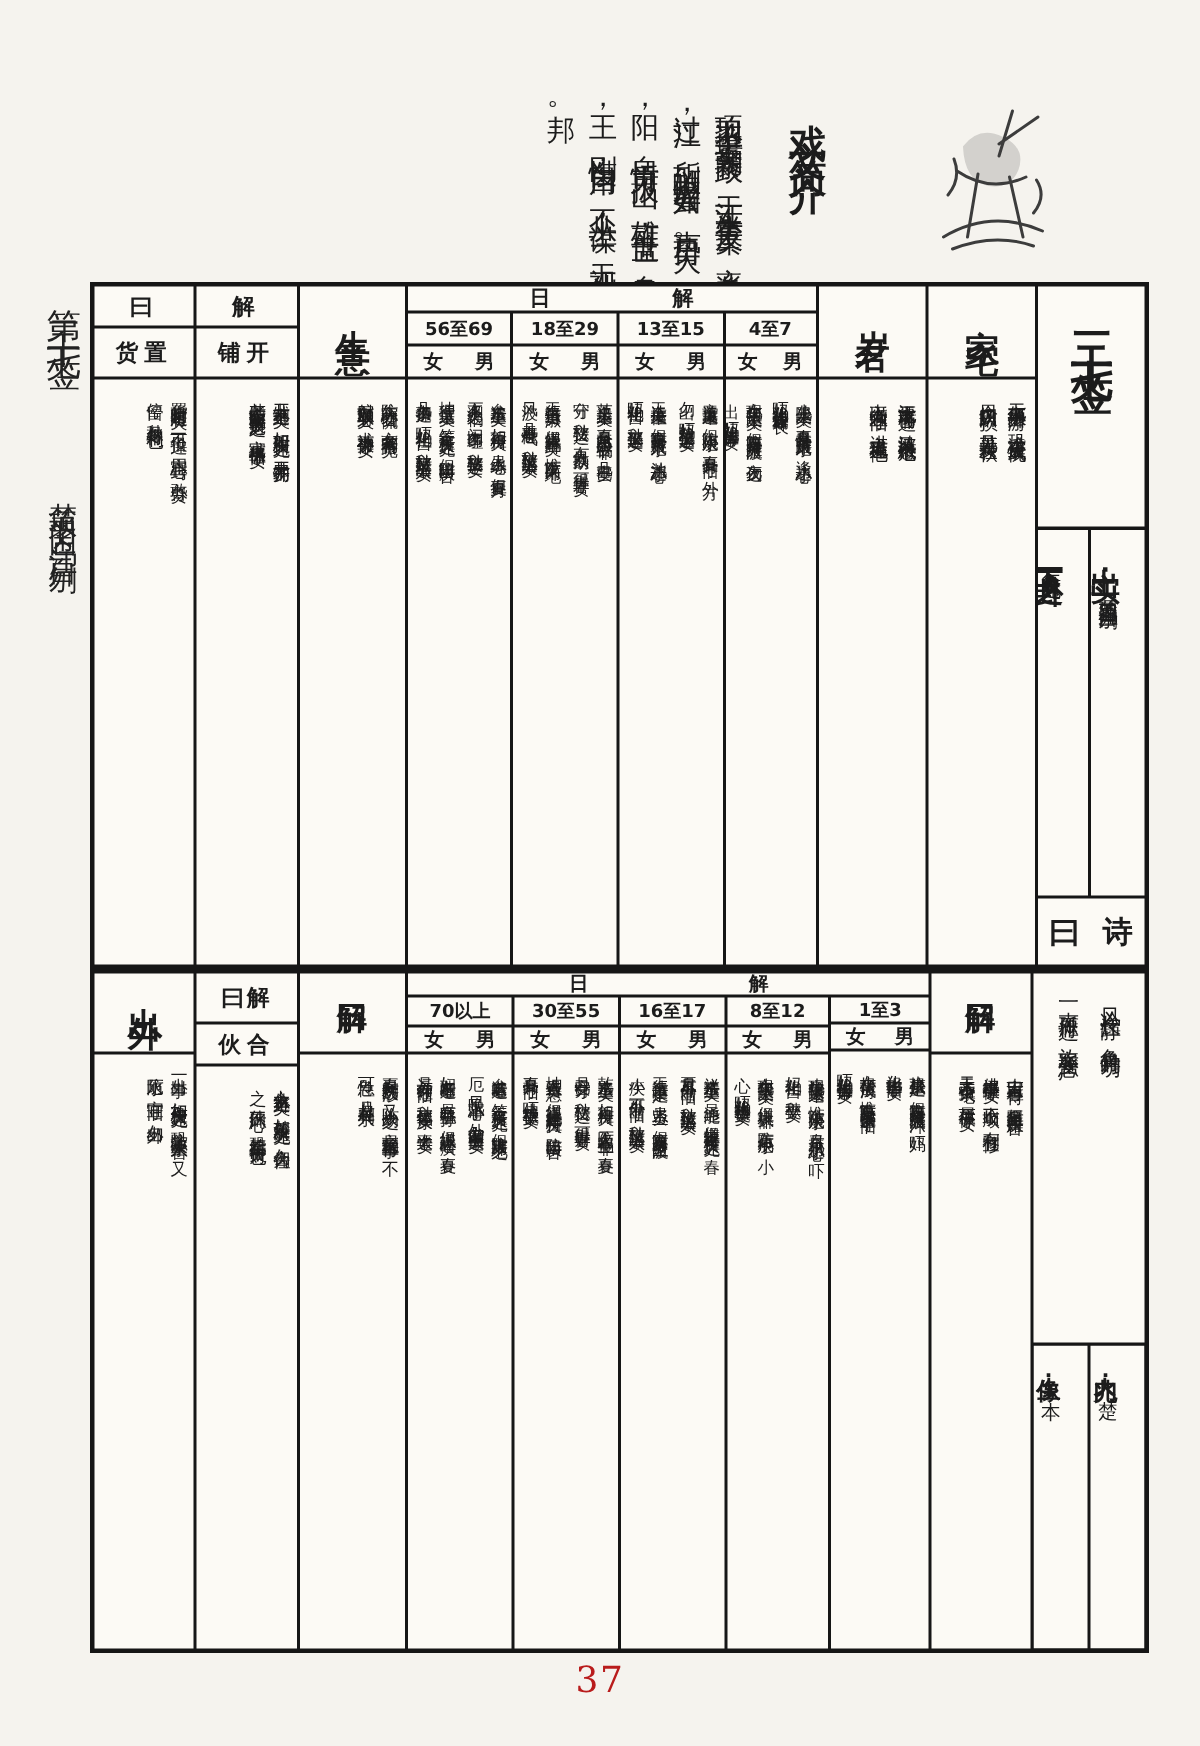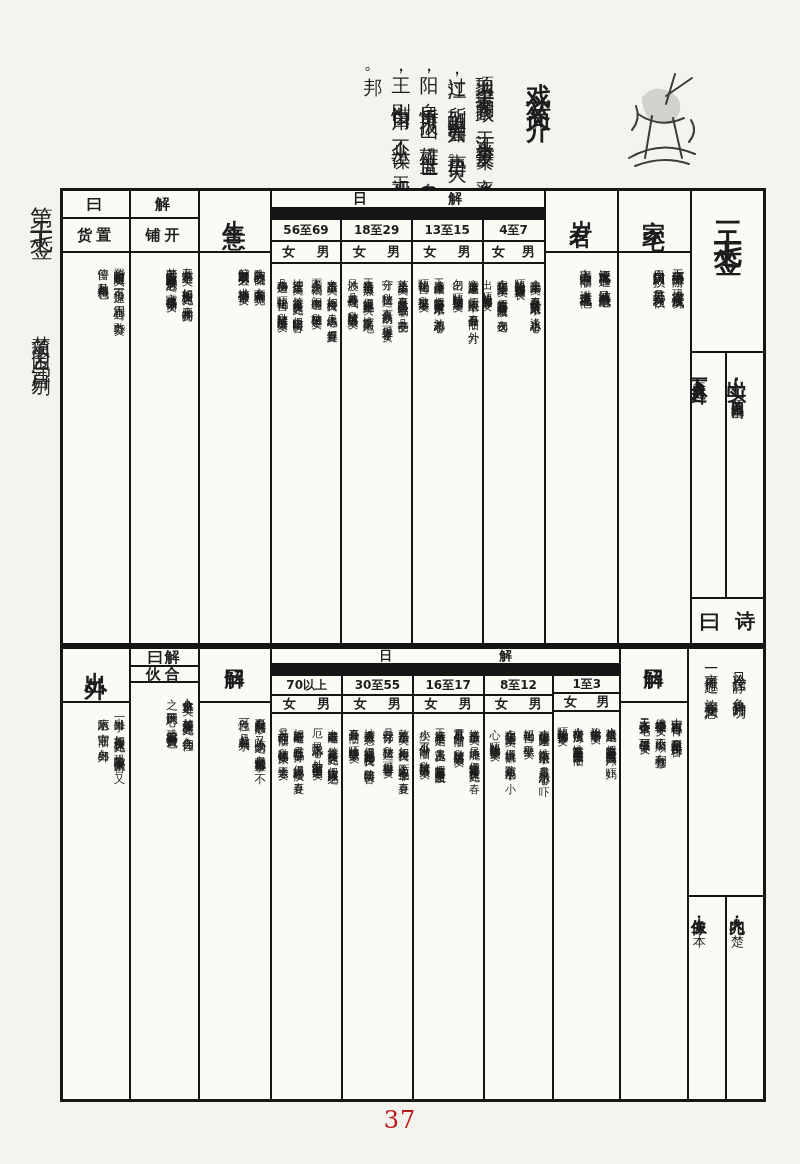--- a/index.html
+++ b/index.html
@@ -65,21 +65,21 @@
 
   .hcell { display: flex; align-items: center; justify-content: center;
            font-size: 15px; font-weight: 600; letter-spacing: 4px; }
   .big-header { font-size: 23px; font-weight: 700; letter-spacing: 7px; padding-top: 10px; }
   .range { display: flex; align-items: center; justify-content: center;
            font-size: 12px; font-weight: 600; }
   .genders { display: flex; align-items: center; justify-content: space-around;
              font-size: 13px; font-weight: 700; }
   .span-h { display: flex; align-items: center; justify-content: space-evenly;
             font-size: 14px; font-weight: 700; }
-  .agerow { display: flex; gap: 2px; flex: 1 1 auto; min-height: 0; margin-top: 11px; }
+  .agerow { display: flex; gap: 2px; flex: 1 1 auto; min-height: 0; }
   .pair { display: flex; flex-direction: row-reverse; }
   .pair > .vtext { flex: 1; font-size: 11px; line-height: 15.5px; padding: 6px 1px; }
   .rule-pair { background: #161616; gap: 2px; }
   .rule-pair > div { background: #fcfaf5; }
 
   
   .sign-title { font-size: 28px; font-weight: 700; letter-spacing: 9px; padding-top: 8px; }
   .verdict .vtext { padding-top: 10px; }
   .v-big { font-size: 20px; font-weight: 700; letter-spacing: 2px; }
   .v-big2 { font-size: 19px; font-weight: 700; letter-spacing: 2px; }
@@ -267,22 +267,22 @@
 
     <div class="col" style="flex:68">
       <div class="cell vcenter" style="height:52px">
         <div class="vtext big-header" style="padding-top:4px">出外</div>
       </div>
       <div class="cell grow vtext">出外一事　如行舟失楫之兆　恐防奔波小人累害　又
 防水厄　宜守旧　勿出外</div>
     </div>
 
     <div class="col" style="flex:68">
-      <div class="cell hcell" style="height:16px;letter-spacing:2px">曰解</div>
-      <div class="cell hcell" style="height:14px">伙合</div>
+      <div class="cell hcell" style="height:32px;letter-spacing:2px">曰解</div>
+      <div class="cell hcell" style="height:26px">伙合</div>
       <div class="cell grow vtext">卜合伙之卦不美　如楚汉争雄之兆　勿合为佳
 之　伙计不同心　恐惹祸非口舌失财也</div>
     </div>
 
     <div class="col" style="flex:72">
       <div class="cell vcenter" style="height:52px">
         <div class="vtext" style="font-size:20px;font-weight:700;letter-spacing:2px;padding-top:4px">解曰</div>
       </div>
       <div class="cell grow vtext">春夏财利跋涉　又防小人劫之　交易宜稳重行事　不
 可急性　八月起有利入手</div>

